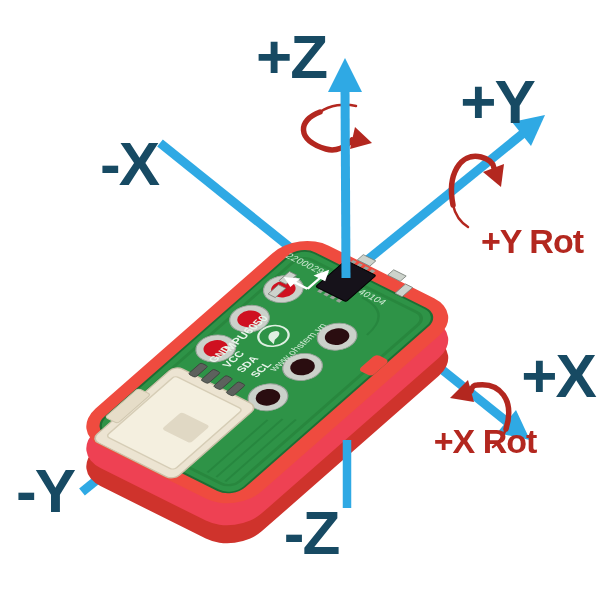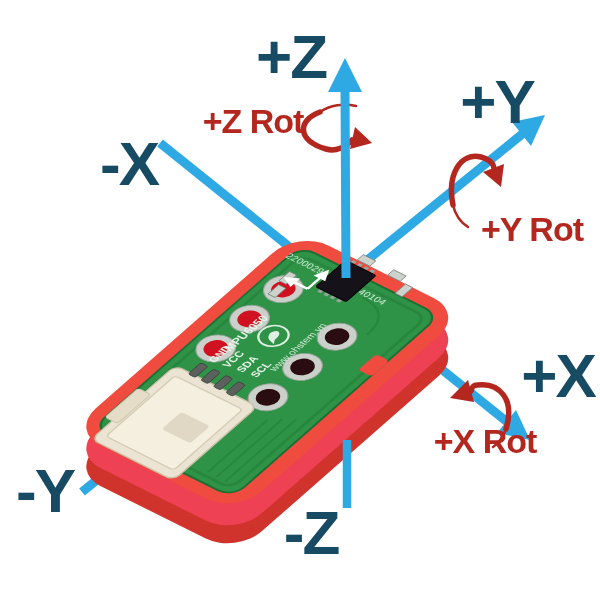--- a/index.html
+++ b/index.html
@@ -152,17 +152,16 @@
     </g>
   </svg>
 
   <div class="axis-label" style="left:291px;top:57px">+Z</div>
   <div class="axis-label" style="left:497px;top:102px">+Y</div>
   <div class="axis-label" style="left:129px;top:164px">-X</div>
   <div class="axis-label" style="left:558px;top:376px">+X</div>
   <div class="axis-label" style="left:45px;top:491px">-Y</div>
   <div class="axis-label" style="left:311px;top:533px">-Z</div>
 
-  <div class="rot-label" style="left:253px;top:121px">+Z Rot</div>
-  <div class="rot-label" style="left:532px;top:229px">+Y Rot</div>
+  <div class="rot-label" style="left:532px;top:241px">+Y Rot</div>
   <div class="rot-label" style="left:485px;top:441px">+X Rot</div>
 
 </div>
 
 </body></html>

